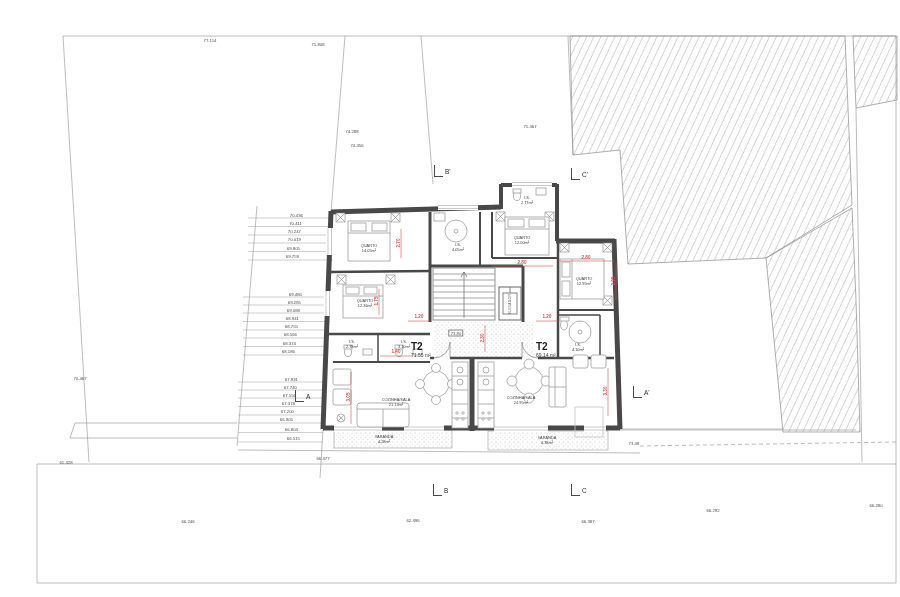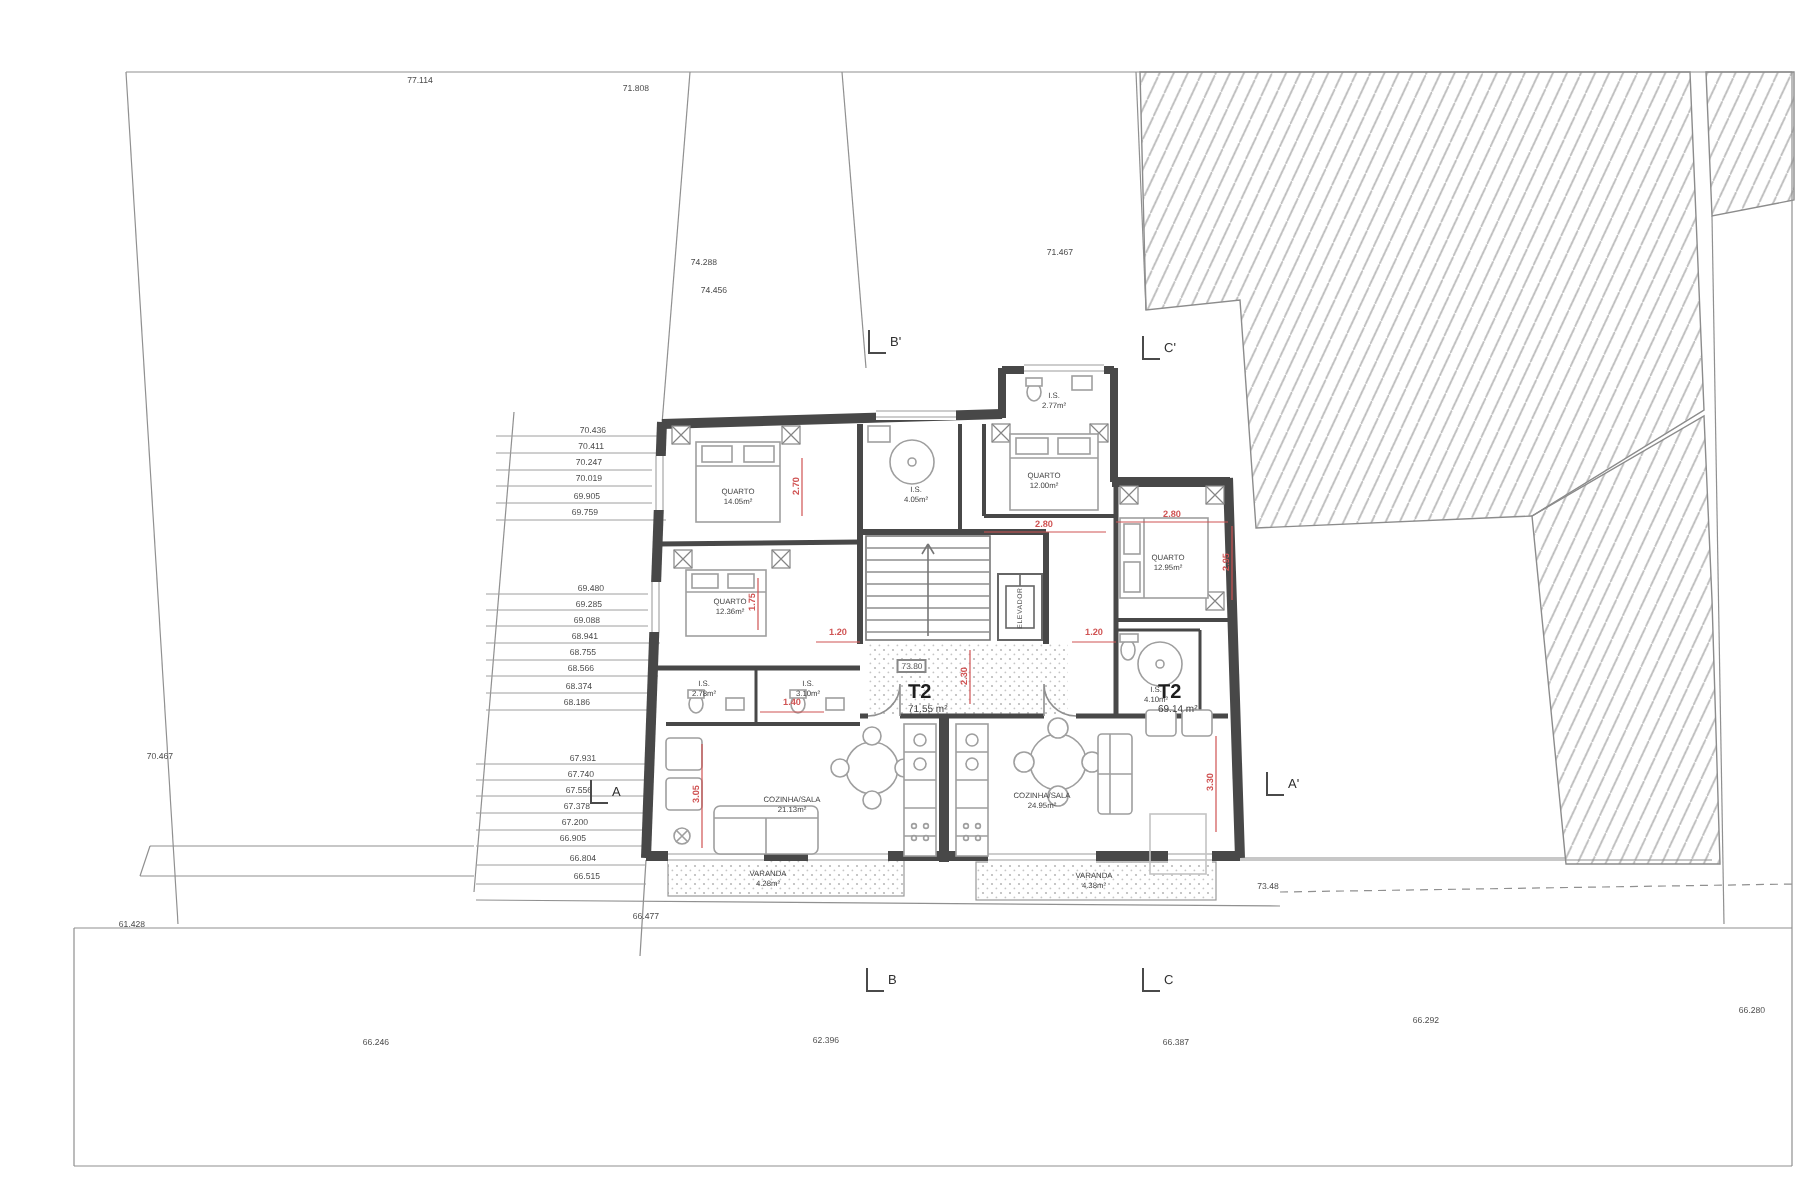--- a/index.html
+++ b/index.html
@@ -5,21 +5,21 @@
   html,body{margin:0;padding:0;background:#fff;}
   #canvas{position:relative;width:900px;height:597px;background:#fff;overflow:hidden;
           font-family:"Liberation Sans","DejaVu Sans",sans-serif;color:#3c3c3c;}
   #plan-svg{position:absolute;left:0;top:0;}
   .elev{position:absolute;font-size:4.3px;color:#4d4d4d;transform:translate(-50%,-50%);white-space:nowrap;}
   .elev.ra{transform:translate(-100%,-50%);}
   .rdim{position:absolute;font-size:4.6px;color:#d05454;transform:translate(-50%,-50%);white-space:nowrap;font-weight:bold;}
   .rdim.rot{transform:translate(-50%,-50%) rotate(-90deg);}
   .room-label{position:absolute;transform:translate(-50%,-50%);text-align:center;font-size:3.9px;
               line-height:1.3;color:#3f3f3f;white-space:nowrap;}
-  .apt-label{position:absolute;line-height:1.1;margin-left:43px;}
+  .apt-label{position:absolute;line-height:1.1;}
   .apt-type{display:block;font-size:10px;font-weight:bold;color:#1e1e1e;}
   .apt-area{display:block;font-size:5px;color:#3c3c3c;margin-top:1px;}
   .marker{position:absolute;display:flex;align-items:flex-end;}
   .bracket{display:inline-block;width:8px;height:11px;border-left:1px solid #4a4a4a;border-bottom:1px solid #4a4a4a;}
   .mletter{font-size:6.5px;color:#2e2e2e;margin-left:2px;margin-bottom:2px;}
   .watermark{position:absolute;left:258px;top:222px;width:450px;text-align:center;
              font-size:118px;font-weight:bold;letter-spacing:8px;color:rgba(185,185,185,0.30);
              font-family:"DejaVu Sans",sans-serif;pointer-events:none;}
   .hall-level{position:absolute;transform:translate(-50%,-50%);font-size:4.2px;color:#555;
               border:0.5px solid #888;padding:0 1.5px;background:rgba(255,255,255,.7);}

